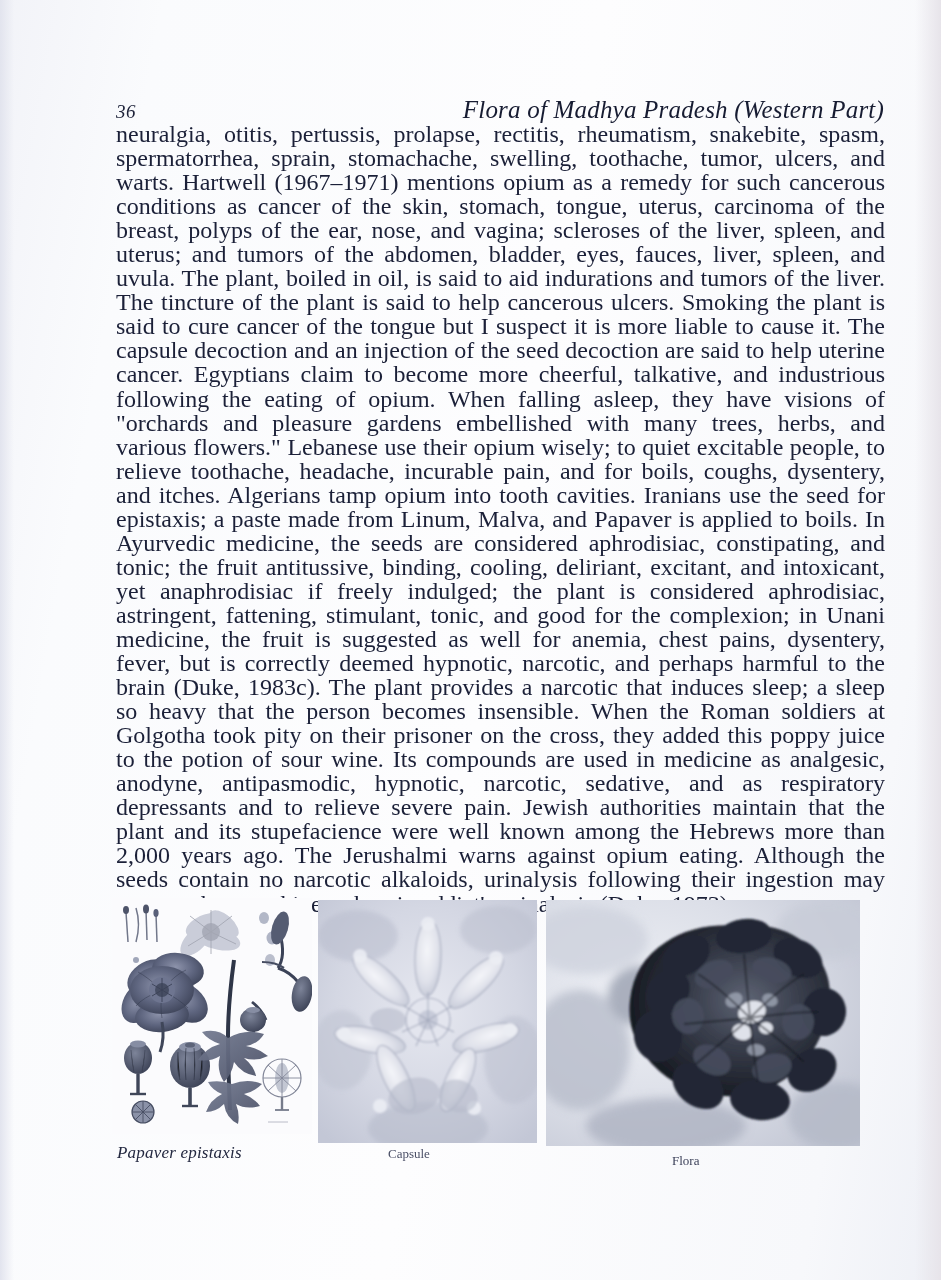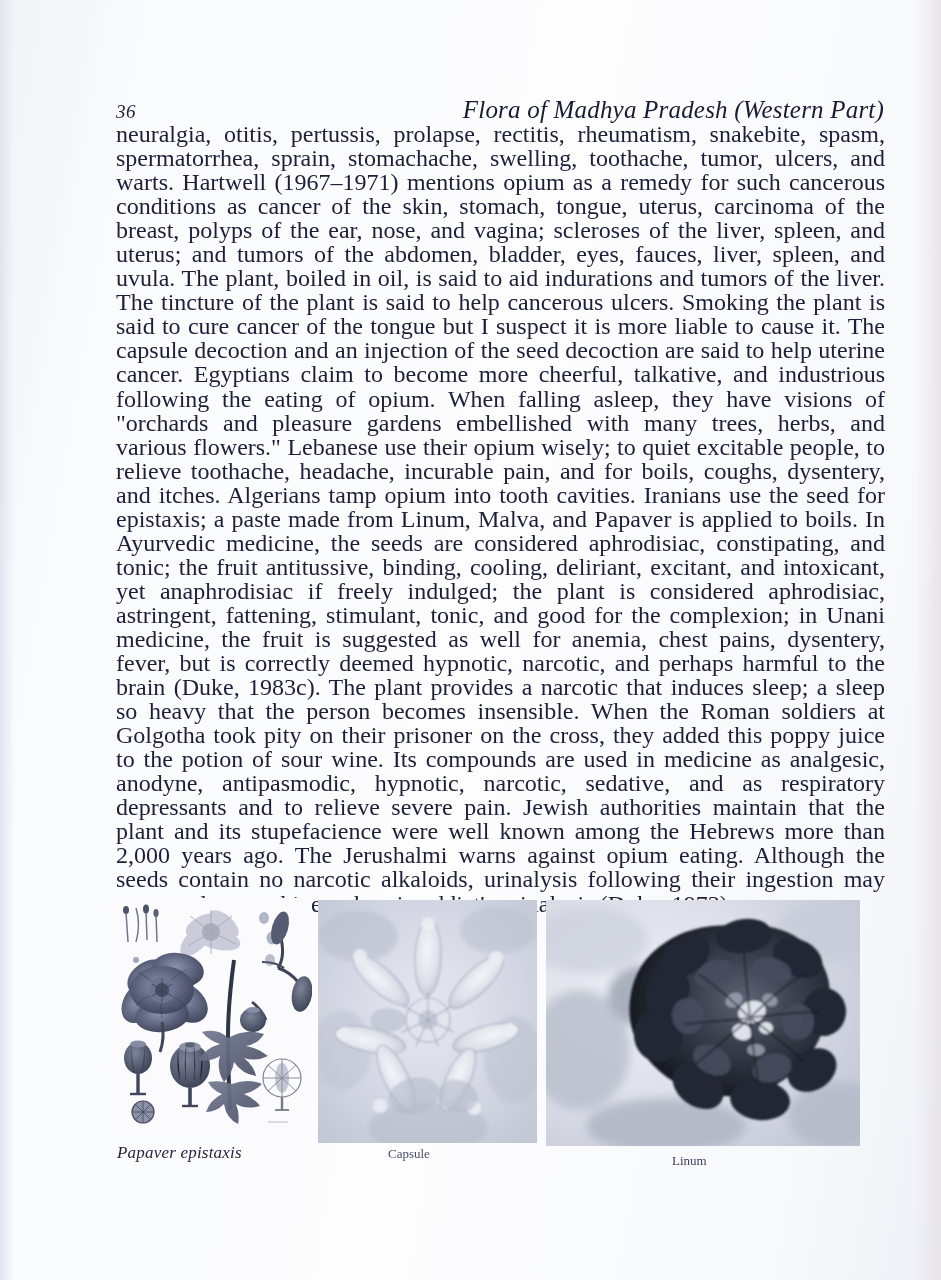--- a/index.html
+++ b/index.html
@@ -498,14 +498,14 @@
               <path d="M204 118 q-42 4 -66 6"></path>
             </g>
           </g>
         </svg>
       </div>
     </div>
   </div>
 
   <div class="caption caption-illustration">Papaver epistaxis</div>
   <div class="caption caption-capsule">Capsule</div>
-  <div class="caption caption-flower">Linum</div>
+  <div class="caption caption-flower">Flora</div>
 </div>
 
 </body></html>

